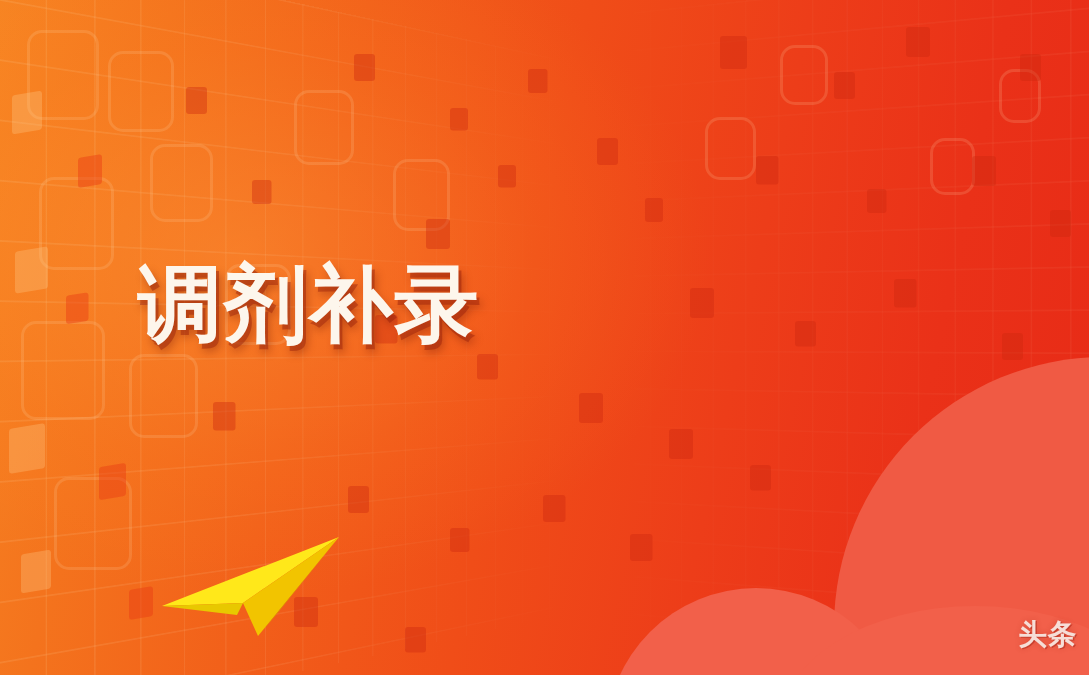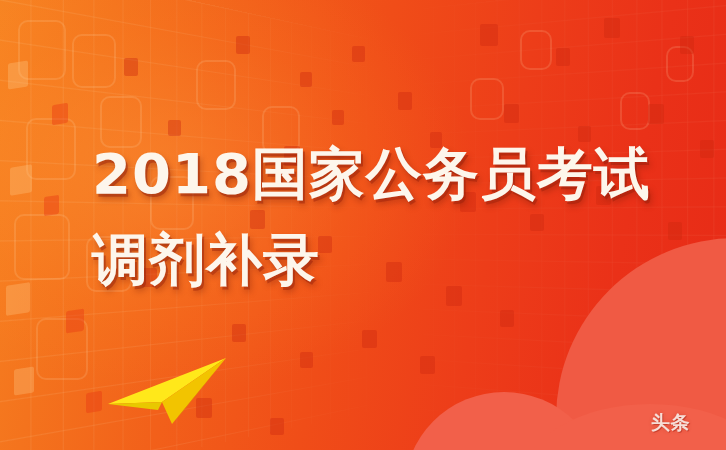--- a/index.html
+++ b/index.html
@@ -135,21 +135,21 @@
     left: 100px;
     top: 358px;
     width: 126px;
     height: 66px;
     z-index: 15;
   }
 
   
   .watermark {
     position: absolute;
-    right: 36px;
+    right: 8px;
     bottom: 14px;
     z-index: 30;
     display: flex;
     align-items: center;
     gap: 6px;
     color: #f7e9e4;
     font-size: 19px;
     font-weight: 700;
     letter-spacing: 0.5px;
     font-family: "DejaVu Sans", "Liberation Sans", sans-serif;
@@ -228,21 +228,20 @@
   <div class="fleck dark" style="left:668px; top:222px; width:14px; height:18px;"></div>
   <div class="fleck dark" style="left:446px; top:286px; width:16px; height:20px;"></div>
   <div class="fleck dark" style="left:500px; top:310px; width:14px; height:17px;"></div>
   <div class="fleck dark" style="left:420px; top:356px; width:15px; height:18px;"></div>
 
   <div class="cloud-part" style="left:556px; top:238px; width:360px; height:360px;"></div>
   <div class="cloud-part cloud-tint" style="left:404px; top:392px; width:200px; height:200px;"></div>
   <div class="cloud-part cloud-tint" style="left:520px; top:404px; width:260px; height:160px;"></div>
 
   <div class="title-block">
-    <div class="title-line title-line-1">2018国家公务员考试</div>
     <div class="title-line title-line-2">调剂补录</div>
   </div>
 
   <svg class="plane" viewBox="0 0 126 66" aria-hidden="true">
     <polygon points="126,0 8,46 62,44" fill="#ffe81a"></polygon>
     <polygon points="126,0 62,44 72,66" fill="#f2c400"></polygon>
     <polygon points="126,0 72,66 84,52" fill="#d99a00"></polygon>
     <polygon points="8,46 62,44 58,52" fill="#e8c800"></polygon>
   </svg>
 

